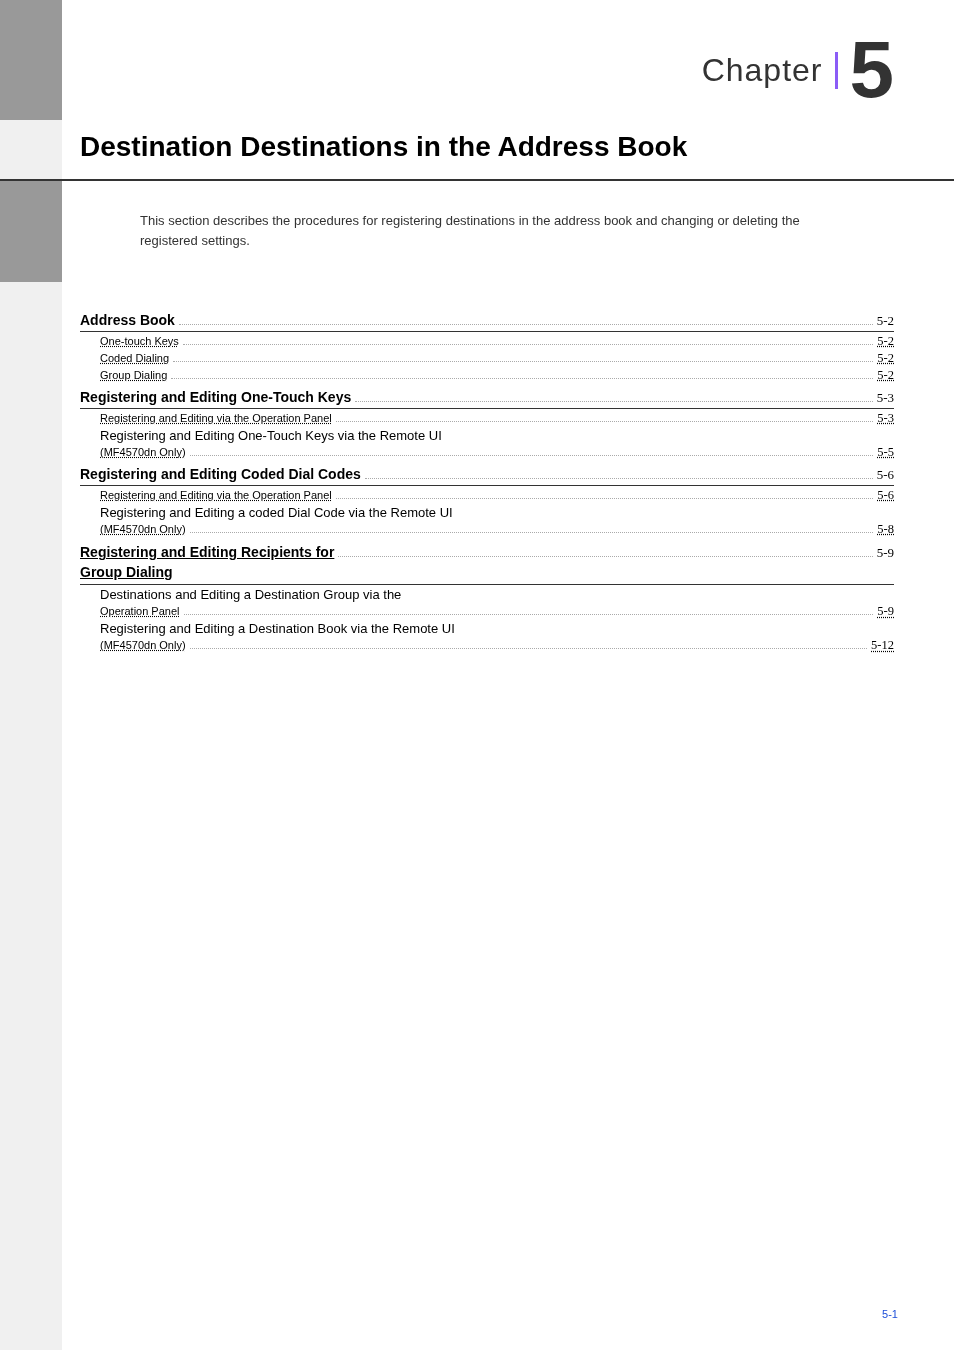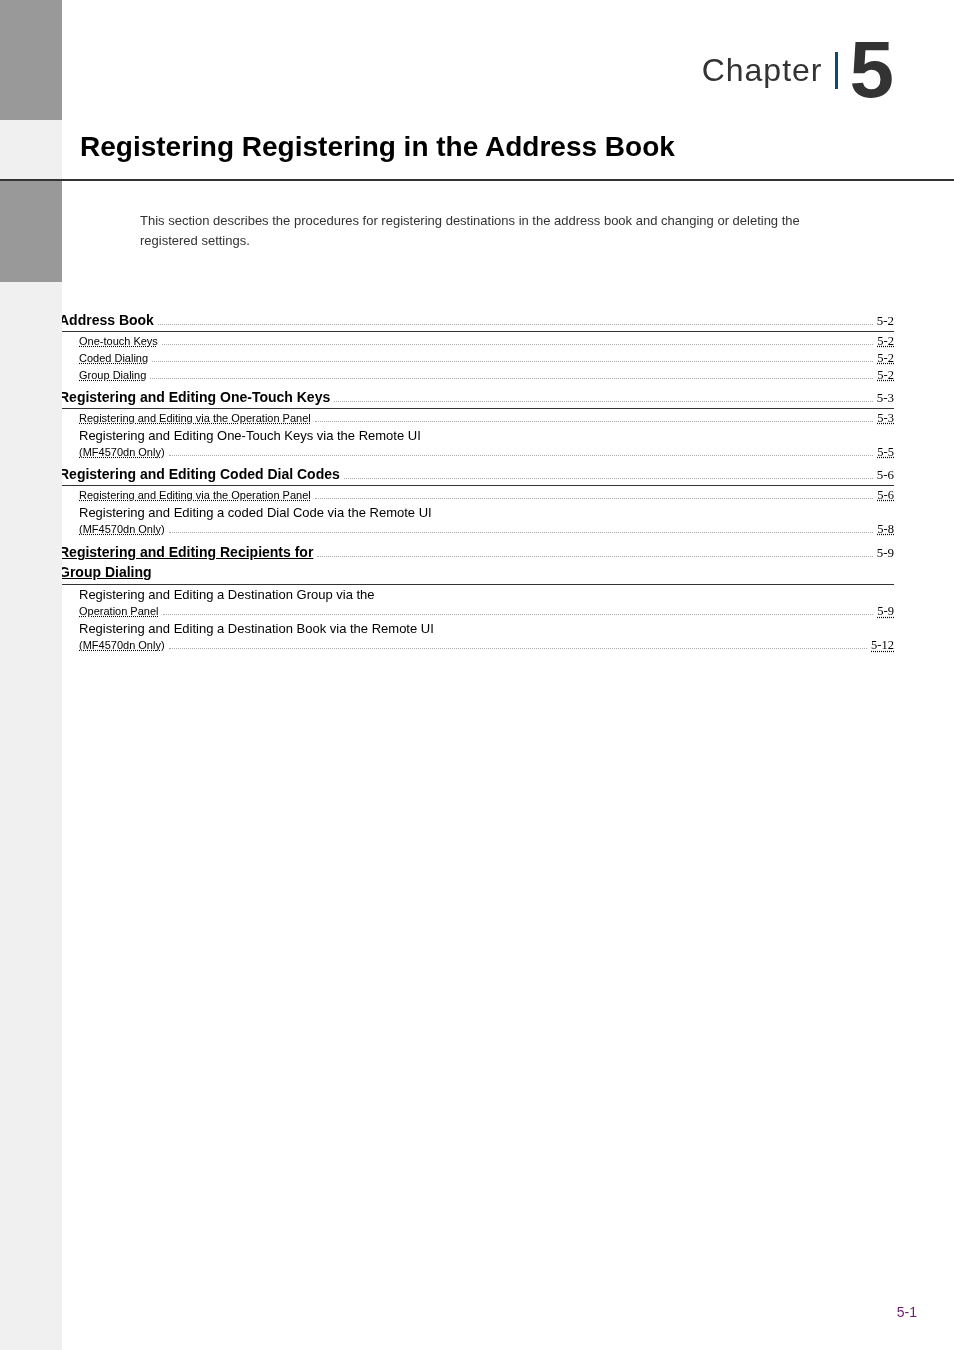--- a/index.html
+++ b/index.html
@@ -37,21 +37,21 @@
       align-items: center;
       gap: 0;
     }
 
     .chapter-word {
       font-size: 32px;
       font-weight: 300;
       color: #333;
       letter-spacing: 1px;
       padding-right: 12px;
-      border-right: 3px solid #0c4a6e;
+      border-right: 3px solid #8b5cf6;
       margin-right: 12px;
     }
 
     .chapter-number {
       font-size: 80px;
       font-weight: 700;
       color: #333;
       line-height: 1;
     }
 
@@ -98,21 +98,21 @@
 
     .intro-text {
       font-size: 13px;
       color: #333;
       line-height: 1.6;
       max-width: 680px;
     }
 
     
     .toc-section {
-      padding: 10px 60px 40px 59px;
+      padding: 10px 60px 40px 80px;
     }
 
     .toc-entry {
       display: flex;
       align-items: baseline;
       margin-bottom: 2px;
     }
 
     .toc-text {
       font-size: 13px;
@@ -174,40 +174,40 @@
     }
 
     .toc-group {
       margin-bottom: 6px;
     }
 
     
     .page-number {
       position: absolute;
       bottom: 30px;
-      right: 37px;
-      font-size: 14px;
-      color: #701a75;
+      right: 56px;
+      font-size: 11px;
+      color: #1d4ed8;
     }
   </style>
 </head>
 <body>
 
 <div class="left-accent"></div>
 <div class="chapter-gray-block"></div>
 
 <div class="chapter-header">
   <div class="chapter-label-container">
     <span class="chapter-word">Chapter</span>
     <span class="chapter-number">5</span>
   </div>
 </div>
 
 <div class="title-section">
-  <h1 class="page-title">Registering Registering in the Address Book</h1>
+  <h1 class="page-title">Destination Destinations in the Address Book</h1>
 </div>
 
 <div class="intro-section">
   <div class="intro-gray-block"></div>
   <p class="intro-text">This section describes the procedures for registering destinations in the address book and changing or deleting the registered settings.</p>
 </div>
 
 <div class="toc-section">
 
   <div class="toc-group">
@@ -277,21 +277,21 @@
     </div>
   </div>
 
   <div class="toc-group">
     <div class="toc-entry toc-section-title">
       <span class="toc-text toc-text-bold" style="white-space: normal; max-width: 260px; display: inline-block; line-height: 1.4; text-decoration: underline;">Registering and Editing Recipients for<br>Group Dialing</span>
       <span class="toc-dots"></span>
       <span class="toc-page">5-9</span>
     </div>
     <div class="toc-entry toc-sub">
-      <span class="toc-text">Registering and Editing a Destination Group via the</span>
+      <span class="toc-text">Destinations and Editing a Destination Group via the</span>
       <span class="toc-dots-none"></span>
     </div>
     <div class="toc-entry toc-sub toc-sub2">
       <span class="toc-text toc-text-link">Operation Panel</span>
       <span class="toc-dots"></span>
       <span class="toc-page toc-page-link">5-9</span>
     </div>
     <div class="toc-entry toc-sub">
       <span class="toc-text">Registering and Editing a Destination Book via the Remote UI</span>
       <span class="toc-dots-none"></span>

